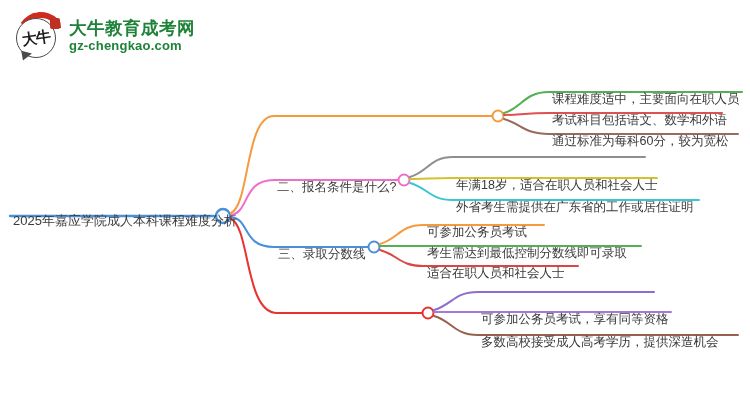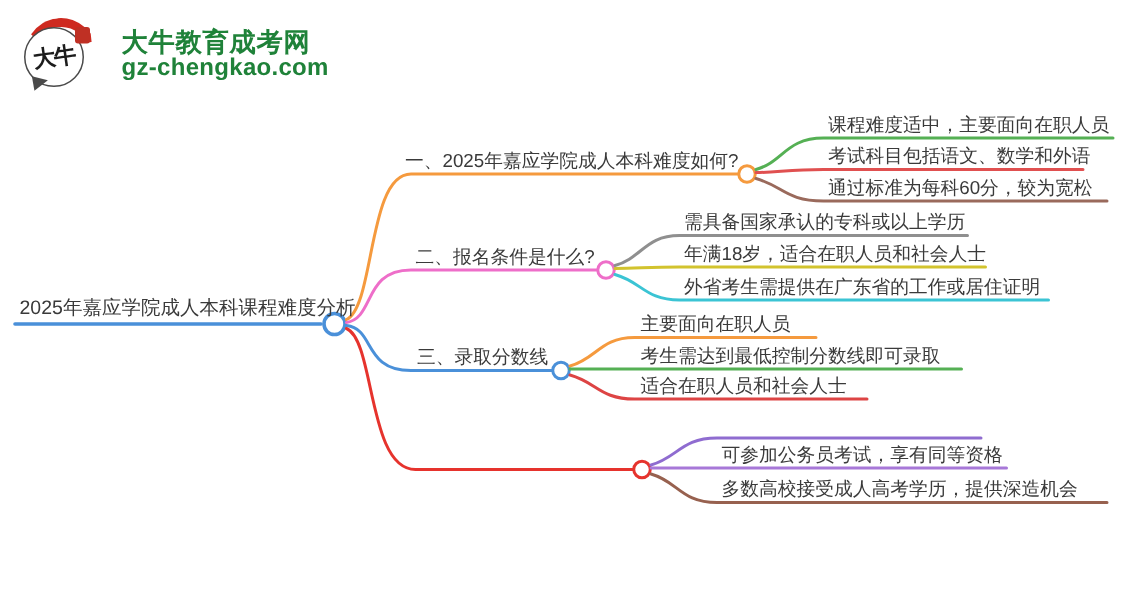--- a/index.html
+++ b/index.html
@@ -19,30 +19,30 @@
     border-left:4px solid transparent;border-right:7px solid transparent;
     border-top:9px solid #4a4a4a;transform:rotate(14deg);
   }
   .logo-chars{font-size:15px;font-weight:bold;color:#1c1c1c;transform:rotate(-8deg);letter-spacing:-1px;}
   .logo-arc{
     position:absolute;left:0;top:0;width:42px;height:22px;
     border:5px solid transparent;border-top:6px solid #ce2a20;border-radius:50% 50% 0 0/90% 90% 0 0;
     transform:rotate(-6deg);
   }
   .logo-seal{position:absolute;right:2px;top:6px;width:10px;height:11px;background:#bf3024;border-radius:2px;}
-  .logo-text{margin-left:19px;padding-top:6px;}
+  .logo-text{margin-left:7px;padding-top:6px;}
   .brand-name{font-size:17.5px;font-weight:bold;color:#1f8239;letter-spacing:0.5px;line-height:20px;}
-  .brand-domain{font-size:16px;font-weight:bold;color:#1f8239;letter-spacing:0.2px;line-height:16px;}
+  .brand-domain{font-size:13px;font-weight:bold;color:#1f8239;letter-spacing:0.2px;line-height:16px;}
   
   svg.map{position:absolute;left:0;top:0;width:750px;height:410px;}
   .ln{fill:none;stroke-width:2;stroke-linecap:round;}
   .nd{fill:#fff;stroke-width:2;}
   .topic{
     position:absolute;white-space:nowrap;color:#3a3a3a;
-    font-size:12.5px;line-height:16px;height:16px;
+    font-size:12.5px;line-height:16px;height:16px;margin-top:16px;
   }
   .topic.root{font-size:13px;font-weight:500;}
 </style>
 </head>
 <body>
 
 <div class="stage">
 
   <div class="logo">
     <div class="logo-mark">
@@ -84,31 +84,29 @@
 
     <path class="ln" d="M231,219 C250,227 245,313 277,313 H422" stroke="#e6332d"></path>
     <circle class="nd" cx="428" cy="313" r="5.5" stroke="#e6332d"></circle>
     <path class="ln" d="M434,310 C452,305 454,292 478,292 H654" stroke="#8f6cd0"></path>
     <path class="ln" d="M434,312 C448,312 456,312 478,312 H671" stroke="#a778d8"></path>
     <path class="ln" d="M434,316 C452,321 454,335 478,335 H738" stroke="#97614f"></path>
   </svg>
 
   <div class="topic root" style="left:13px;top:197px">2025年嘉应学院成人本科课程难度分析</div>
 
-  <div class="topic" style="left:270px;top:99px">一、2025年嘉应学院成人本科难度如何?</div>
   <div class="topic" style="left:552px;top:75px">课程难度适中，主要面向在职人员</div>
   <div class="topic" style="left:552px;top:96px">考试科目包括语文、数学和外语</div>
   <div class="topic" style="left:552px;top:117px">通过标准为每科60分，较为宽松</div>
 
   <div class="topic" style="left:277px;top:163px">二、报名条件是什么?</div>
-  <div class="topic" style="left:456px;top:140px">需具备国家承认的专科或以上学历</div>
   <div class="topic" style="left:456px;top:161px">年满18岁，适合在职人员和社会人士</div>
   <div class="topic" style="left:456px;top:183px">外省考生需提供在广东省的工作或居住证明</div>
 
   <div class="topic" style="left:278px;top:230px">三、录取分数线</div>
-  <div class="topic" style="left:427px;top:208px">主要面向在职人员</div>
+  <div class="topic" style="left:427px;top:208px">可参加公务员考试</div>
   <div class="topic" style="left:427px;top:229px">考生需达到最低控制分数线即可录取</div>
   <div class="topic" style="left:427px;top:249px">适合在职人员和社会人士</div>
 
   <div class="topic" style="left:481px;top:318px">多数高校接受成人高考学历，提供深造机会</div>
   <div class="topic" style="left:481px;top:295px">可参加公务员考试，享有同等资格</div>
 
 </div>
 
 </body></html>

